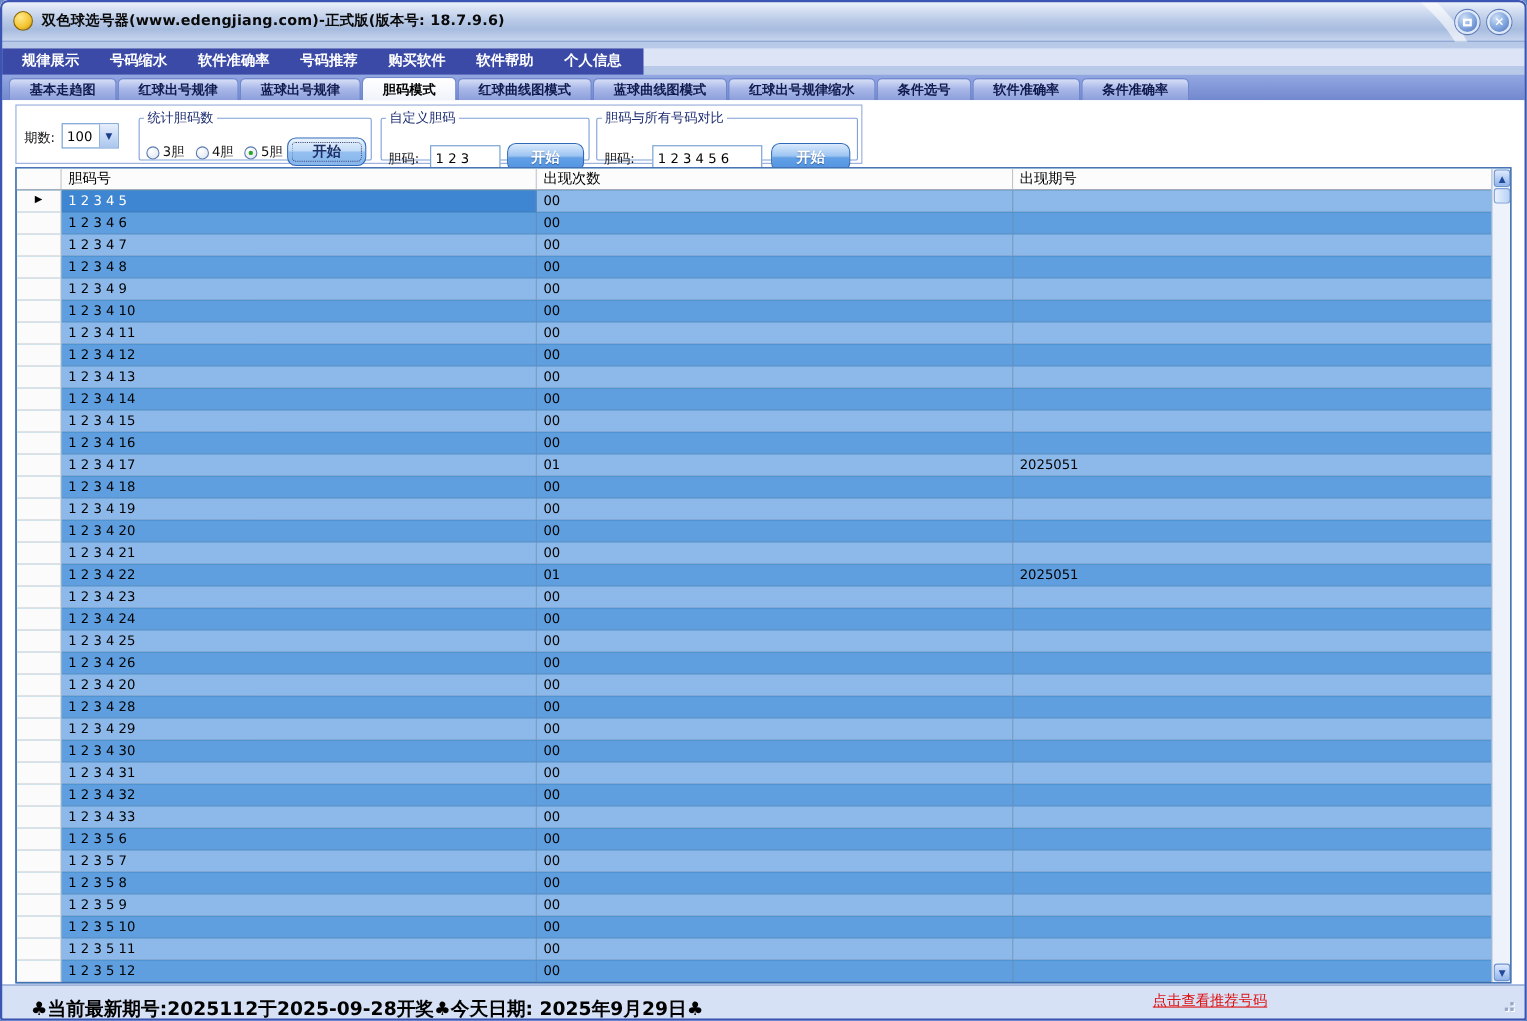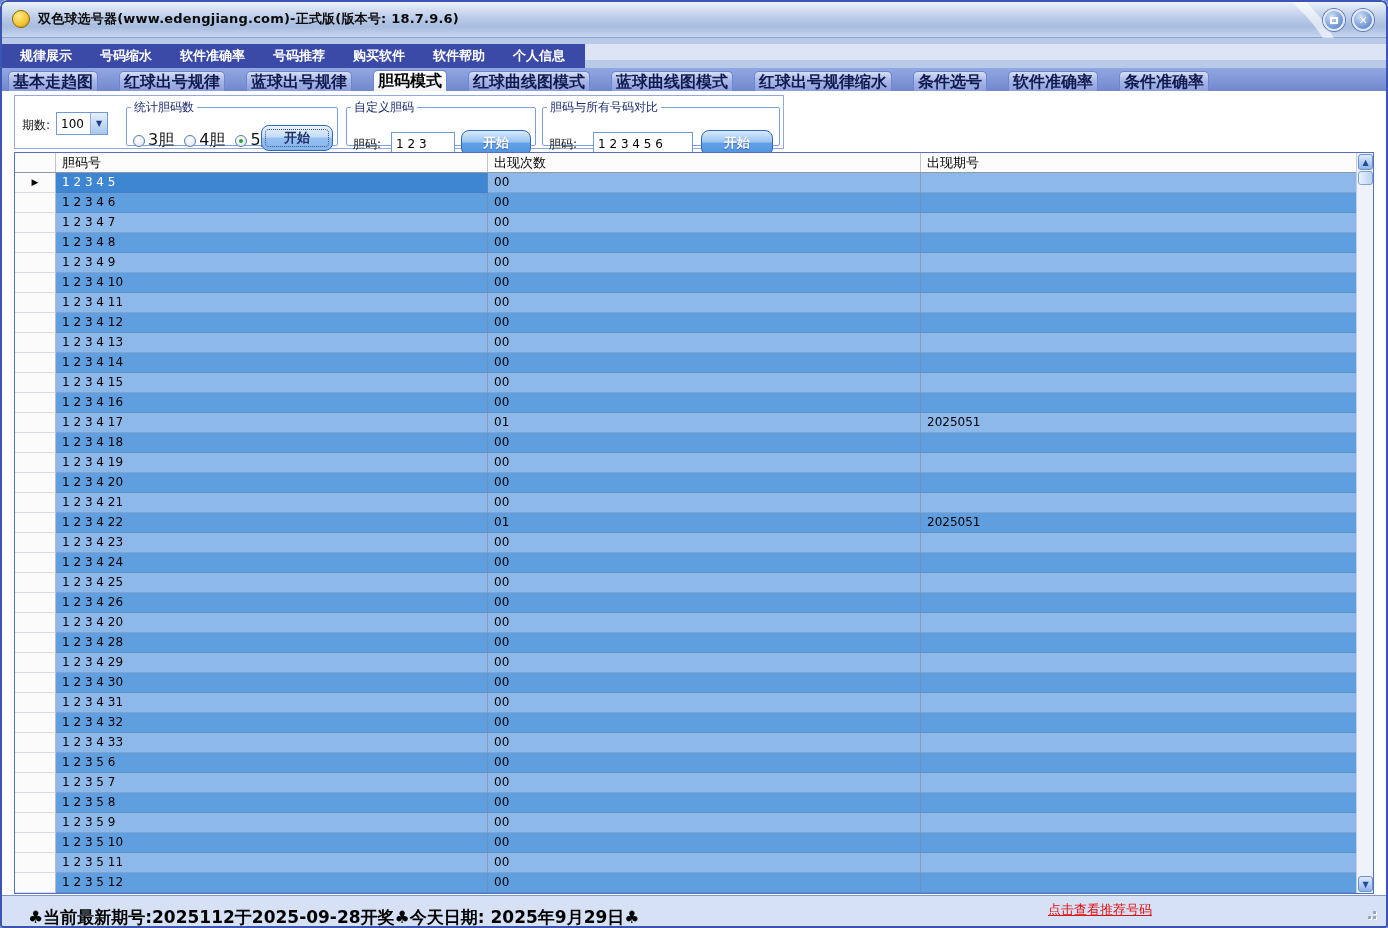--- a/index.html
+++ b/index.html
@@ -27,21 +27,21 @@
   .glyph-x { color:#fff; font-size:11px; font-weight:bold; line-height:1; }
 
   
   .menubar { position:absolute; left:2px; top:44px; width:1384px; height:16px; background:#dde4f6; }
   .menu-inner { display:inline-flex; height:24px; background:#3a4aa6; padding:0 6px 0 4px; }
   .menu-item { color:#ffffff; font-size:13px; font-weight:bold; line-height:24px; padding:0 14px; cursor:pointer; white-space:nowrap; }
 
   
   .tabstrip { position:absolute; left:2px; top:68px; width:1384px; height:23px;
     background:linear-gradient(180deg,#93a7e2 0%,#7288ce 100%); display:flex; align-items:flex-end; padding-left:6px; }
-  .tab { height:20px; line-height:19px; margin-right:21px; padding:0 4px; font-size:16px; font-weight:bold; color:#111a4e;
+  .tab { height:20px; line-height:19px; margin-right:1px; padding:0 18px; font-size:12px; font-weight:bold; color:#111a4e;
     background:linear-gradient(180deg,#d7dff6 0%,#a9b8e8 45%,#8d9fdc 100%);
     border:1px solid #6e86cc; border-bottom:none; border-radius:5px 5px 0 0; cursor:pointer; white-space:nowrap; }
   .tab.active { background:linear-gradient(180deg,#ffffff 0%,#f0f3fa 100%); color:#000; height:21px; line-height:20px; }
 
   
   .content { position:absolute; left:2px; top:91px; width:1384px; height:804px; background:#ffffff; }
 
   .panel-box { position:absolute; left:12px; top:4px; width:770px; height:54px; border:1px solid #93abdc; background:#fff; }
   .fld-label { position:absolute; font-size:12px; color:#111; }
   .combo { position:absolute; left:41px; top:16px; width:52px; height:23px; border:1px solid #6f9bd2; background:#fff;
@@ -52,21 +52,21 @@
   fieldset { position:absolute; border:1px solid #7f9fd8; border-radius:2px; height:47px; top:3px; }
   legend { font-size:12px; color:#1b2a70; padding:0 3px; margin-left:4px; }
   .fs1 { left:111px; width:212px; }
   .fs2 { left:331px; width:190px; }
   .fs3 { left:527px; width:238px; }
   .radio-row { position:absolute; left:6px; top:14px; display:flex; gap:10px; align-items:center; }
   .radio-wrap { display:flex; align-items:center; gap:3px; cursor:pointer; }
   .radio { width:12px; height:12px; border-radius:50%; border:1px solid #5a7ab0;
     background:radial-gradient(circle at 35% 30%,#ffffff,#dbe4f0); display:inline-block; position:relative; }
   .radio.checked::after { content:""; position:absolute; left:3px; top:3px; width:4px; height:4px; border-radius:50%; background:#2fa52f; }
-  .radio-lbl { font-size:16px; color:#111; }
+  .radio-lbl { font-size:12px; color:#111; }
   .btn { position:absolute; height:26px; border:1px solid #2f6ab8; border-radius:8px; color:#fff; font-size:13px; font-weight:bold;
     background:linear-gradient(180deg,#d8e9fc 0%,#9cc4f2 45%,#62a0e6 52%,#4f93e0 100%);
     text-shadow:0 1px 1px rgba(10,30,80,.45); cursor:pointer; display:flex; align-items:center; justify-content:center; }
   .btn.focused { background:linear-gradient(180deg,#eaf3fd 0%,#c3dcf7 45%,#94bff0 52%,#86b6ec 100%); color:#1d2f66; text-shadow:none; }
   .btn.focused::after { content:""; position:absolute; inset:3px; border:1px dotted #3a4a7a; border-radius:4px; }
   .txt-input { position:absolute; height:23px; border:1px solid #6f9bd2; background:#fff; font-size:12px; padding:0 4px; color:#000; top:16px; }
 
   
   .grid { position:absolute; left:12px; top:61px; width:1360px; height:742px; border:1px solid #5570b8; background:#0369a1; overflow:hidden; }
   .grid-header { position:absolute; left:0; top:0; right:17px; height:20px; display:flex; background:#fcfcfc; border-bottom:1px solid #8f98a8; }

